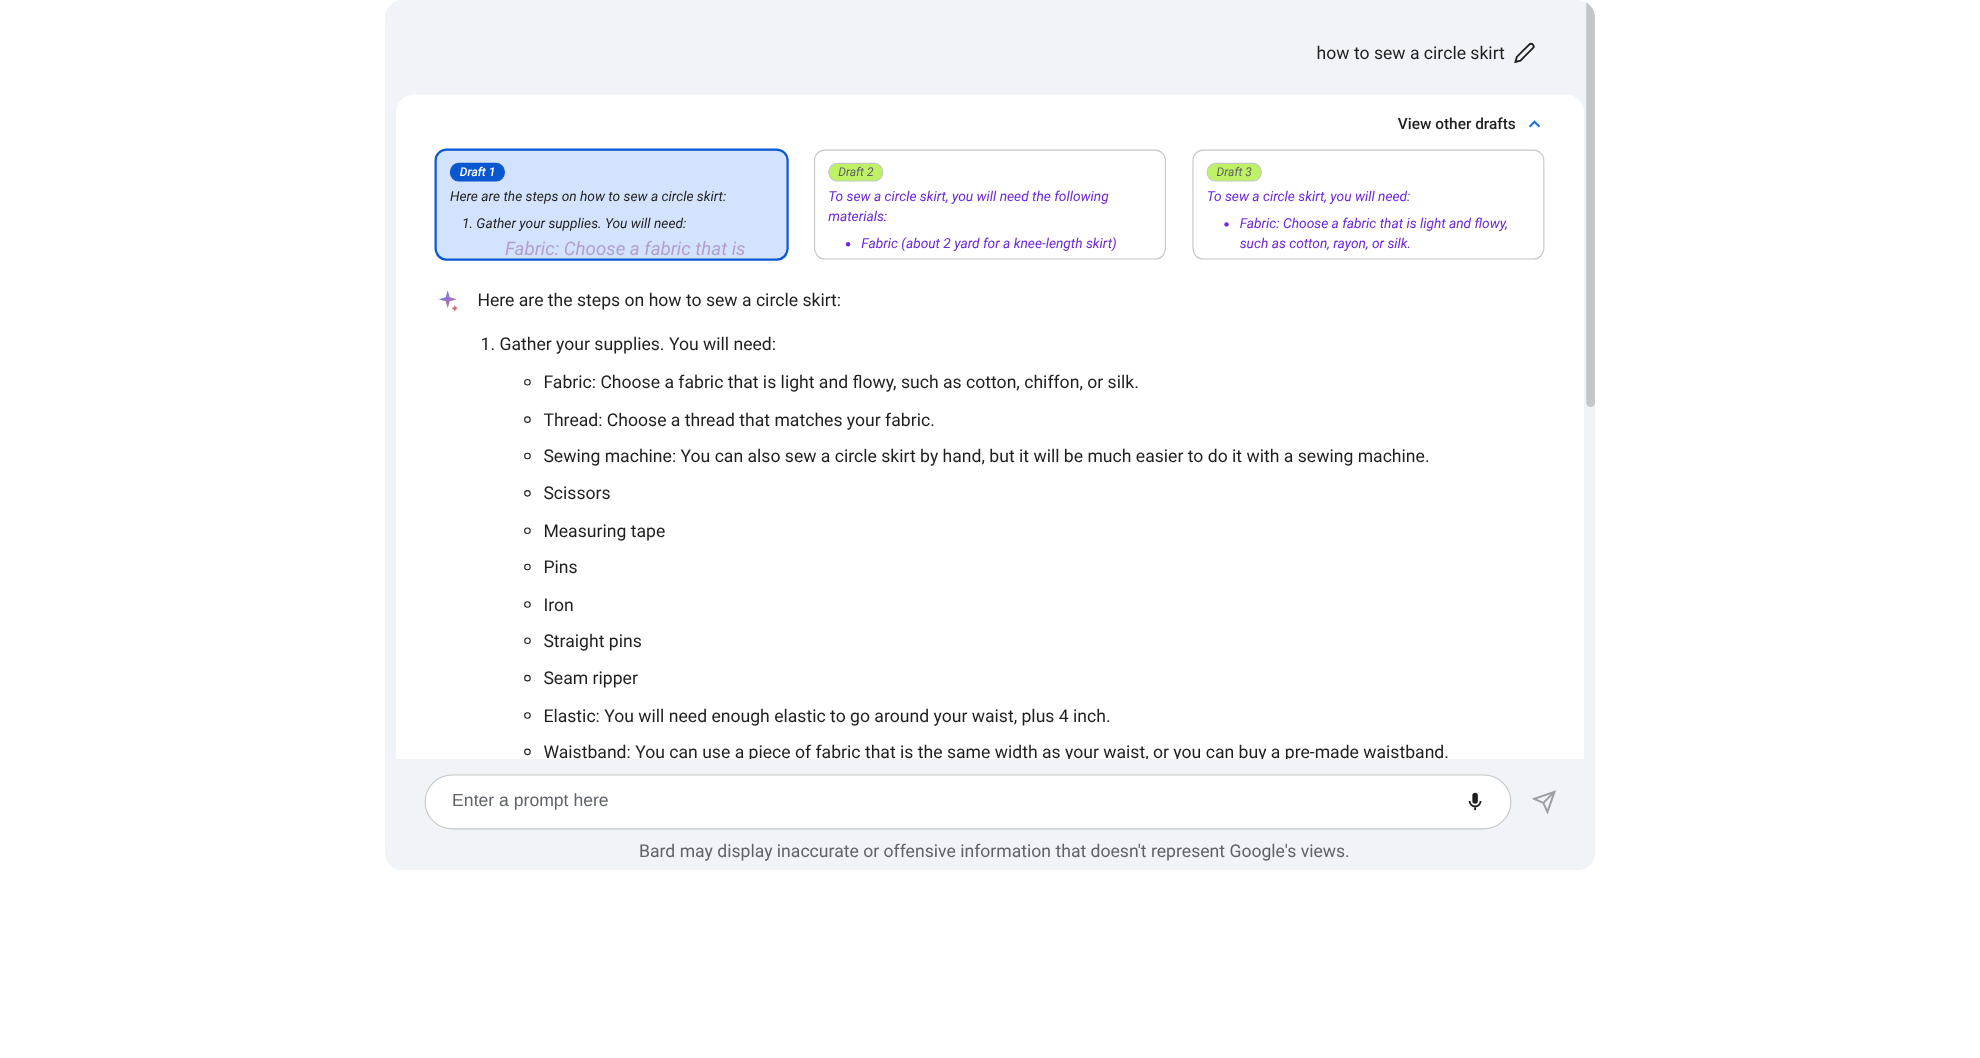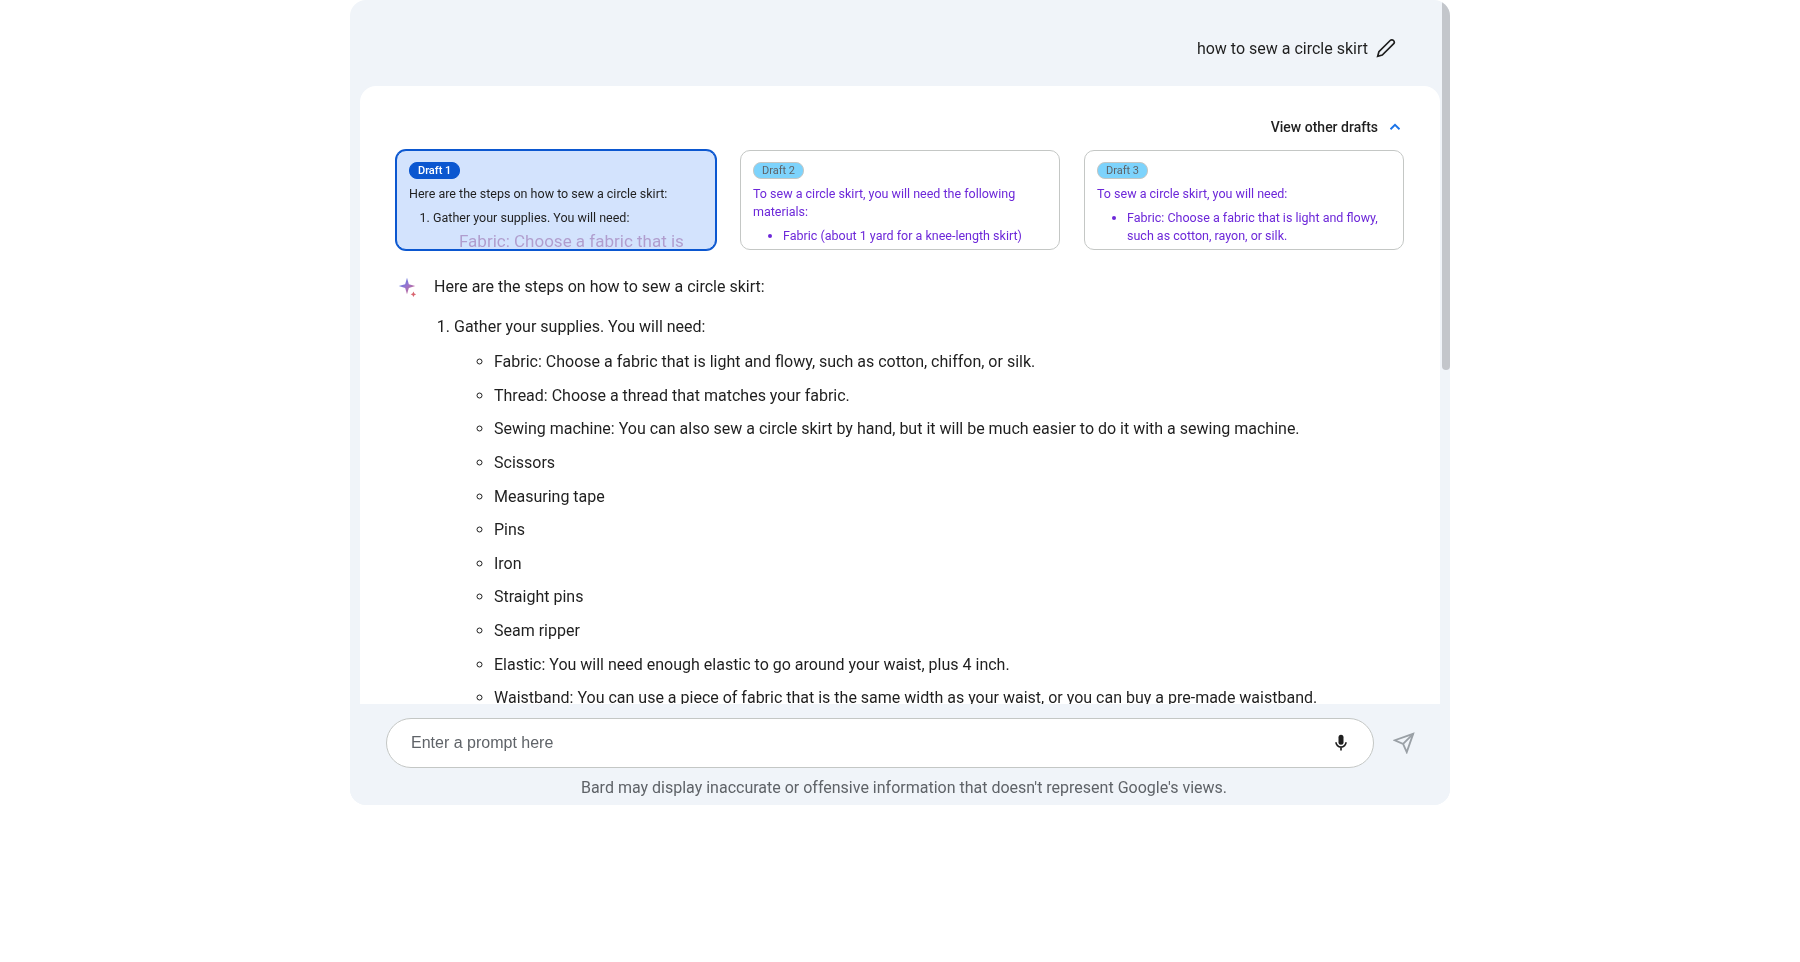--- a/index.html
+++ b/index.html
@@ -43,21 +43,21 @@
       border-radius: 50%;
       display: flex;
       align-items: center;
       justify-content: center;
       cursor: pointer;
     }
     .response-card {
       background: #ffffff;
       margin: 0 10px;
       border-radius: 16px 16px 0 0;
-      padding: 32px 36px 0 36px;
+      padding: 18px 36px 0 36px;
     }
     .drafts-header {
       display: flex;
       justify-content: flex-end;
       align-items: center;
       gap: 8px;
       margin-bottom: 14px;
     }
     .drafts-label {
       font-size: 14px;
@@ -67,20 +67,21 @@
     }
     .chevron-up {
       width: 18px;
       height: 18px;
       color: #1a73e8;
     }
     .drafts-row {
       display: flex;
       gap: 24px;
       margin-bottom: 24px;
+      font-style: italic;
     }
     .draft-card {
       flex: 1;
       border: 1px solid #c4c7c5;
       border-radius: 10px;
       padding: 8px 12px 10px 12px;
       height: 100px;
       overflow: hidden;
       position: relative;
       cursor: pointer;
@@ -92,21 +93,21 @@
       box-shadow: 0 0 0 1px #0b57d0;
     }
     .draft-badge {
       display: inline-block;
       font-size: 11px;
       color: #5f6368;
       border: 1px solid #c4c7c5;
       border-radius: 8px;
       padding: 1px 8px;
       margin-bottom: 6px;
-      background: #7dd3fc;
+      background: #bef264;
     }
     .draft-card.selected .draft-badge {
       background: #0b57d0;
       color: #fff;
       border-color: #0b57d0;
       font-weight: 500;
     }
     .draft-card .draft-preview {
       font-size: 12.5px;
       color: #6d28d9;
@@ -225,21 +226,21 @@
               <li>Gather your supplies. You will need:</li>
             </ol>
         </div>
         <div class="draft-fade">Fabric: Choose a fabric that is light and flowy</div>
       </div>
       <div class="draft-card">
         <span class="draft-badge">Draft 2</span>
         <div class="draft-preview">
           <div>To sew a circle skirt, you will need the following materials:</div>
           <ul>
-            <li>Fabric (about 1 yard for a knee-length skirt)</li>
+            <li>Fabric (about 2 yard for a knee-length skirt)</li>
             <li>Thread</li>
           </ul>
         </div>
       </div>
       <div class="draft-card">
         <span class="draft-badge">Draft 3</span>
         <div class="draft-preview">
           <div>To sew a circle skirt, you will need:</div>
           <ul>
             <li>Fabric: Choose a fabric that is light and flowy, such as cotton, rayon, or silk.</li>

